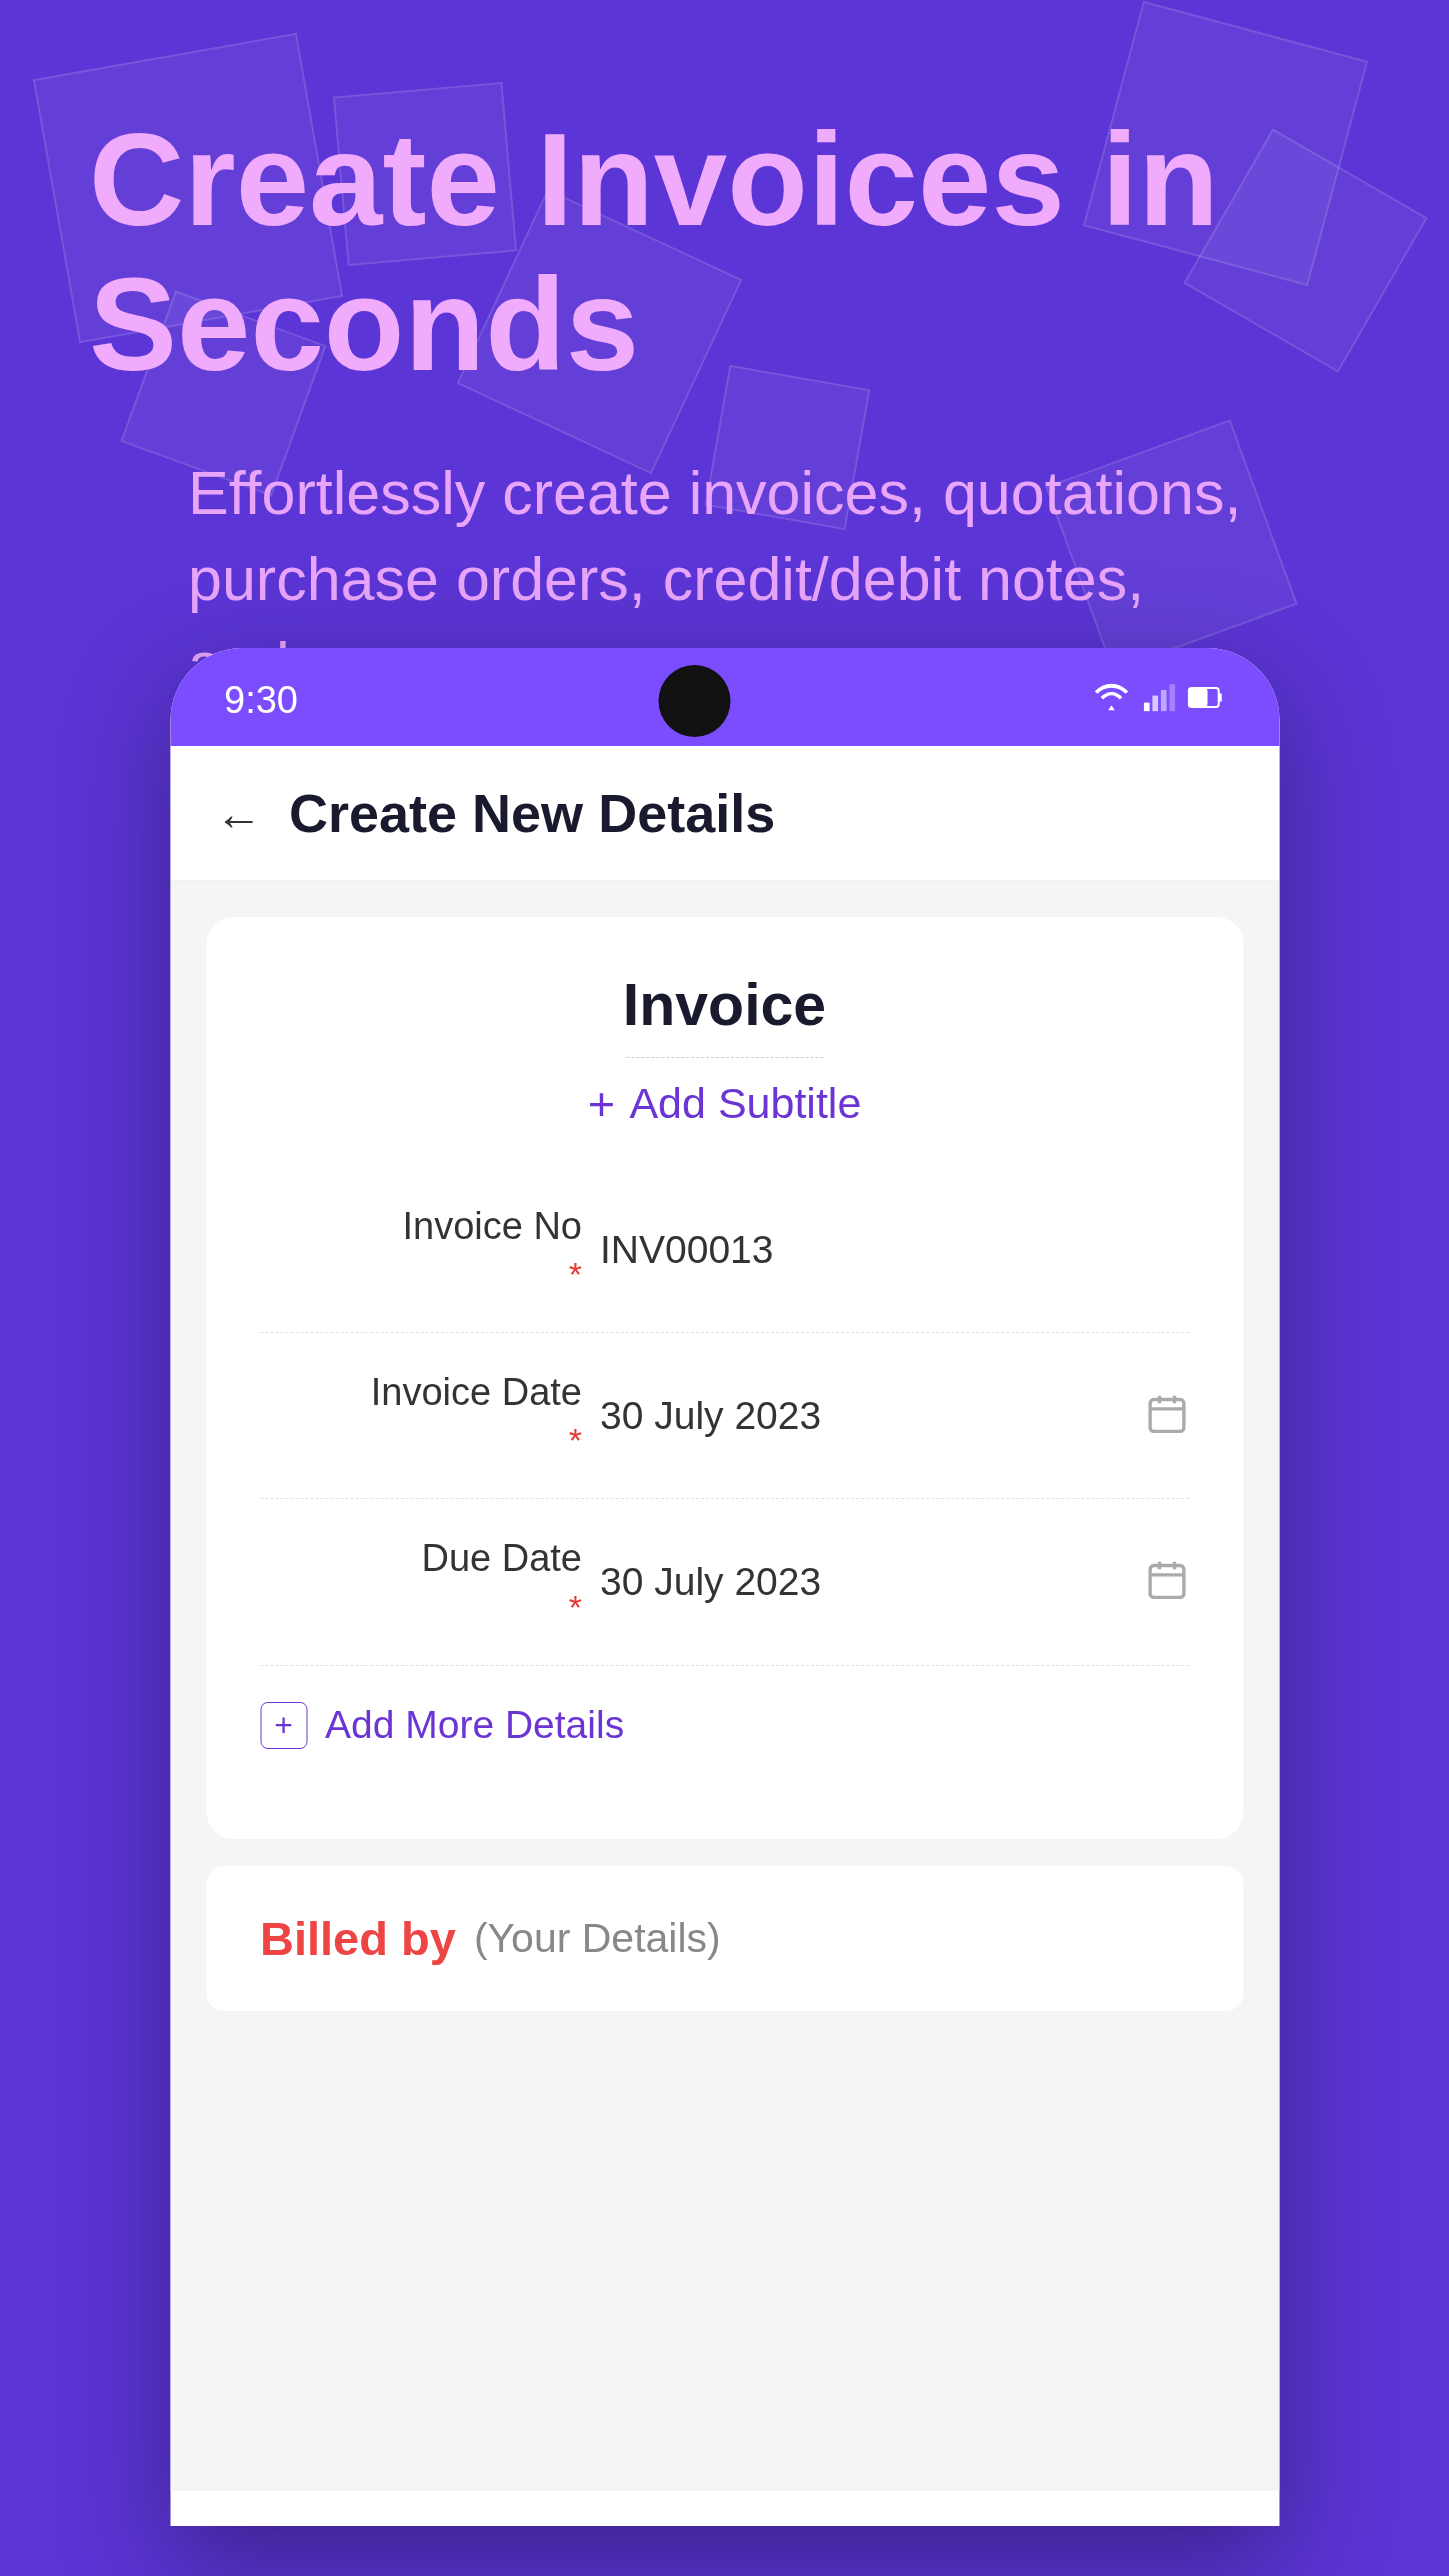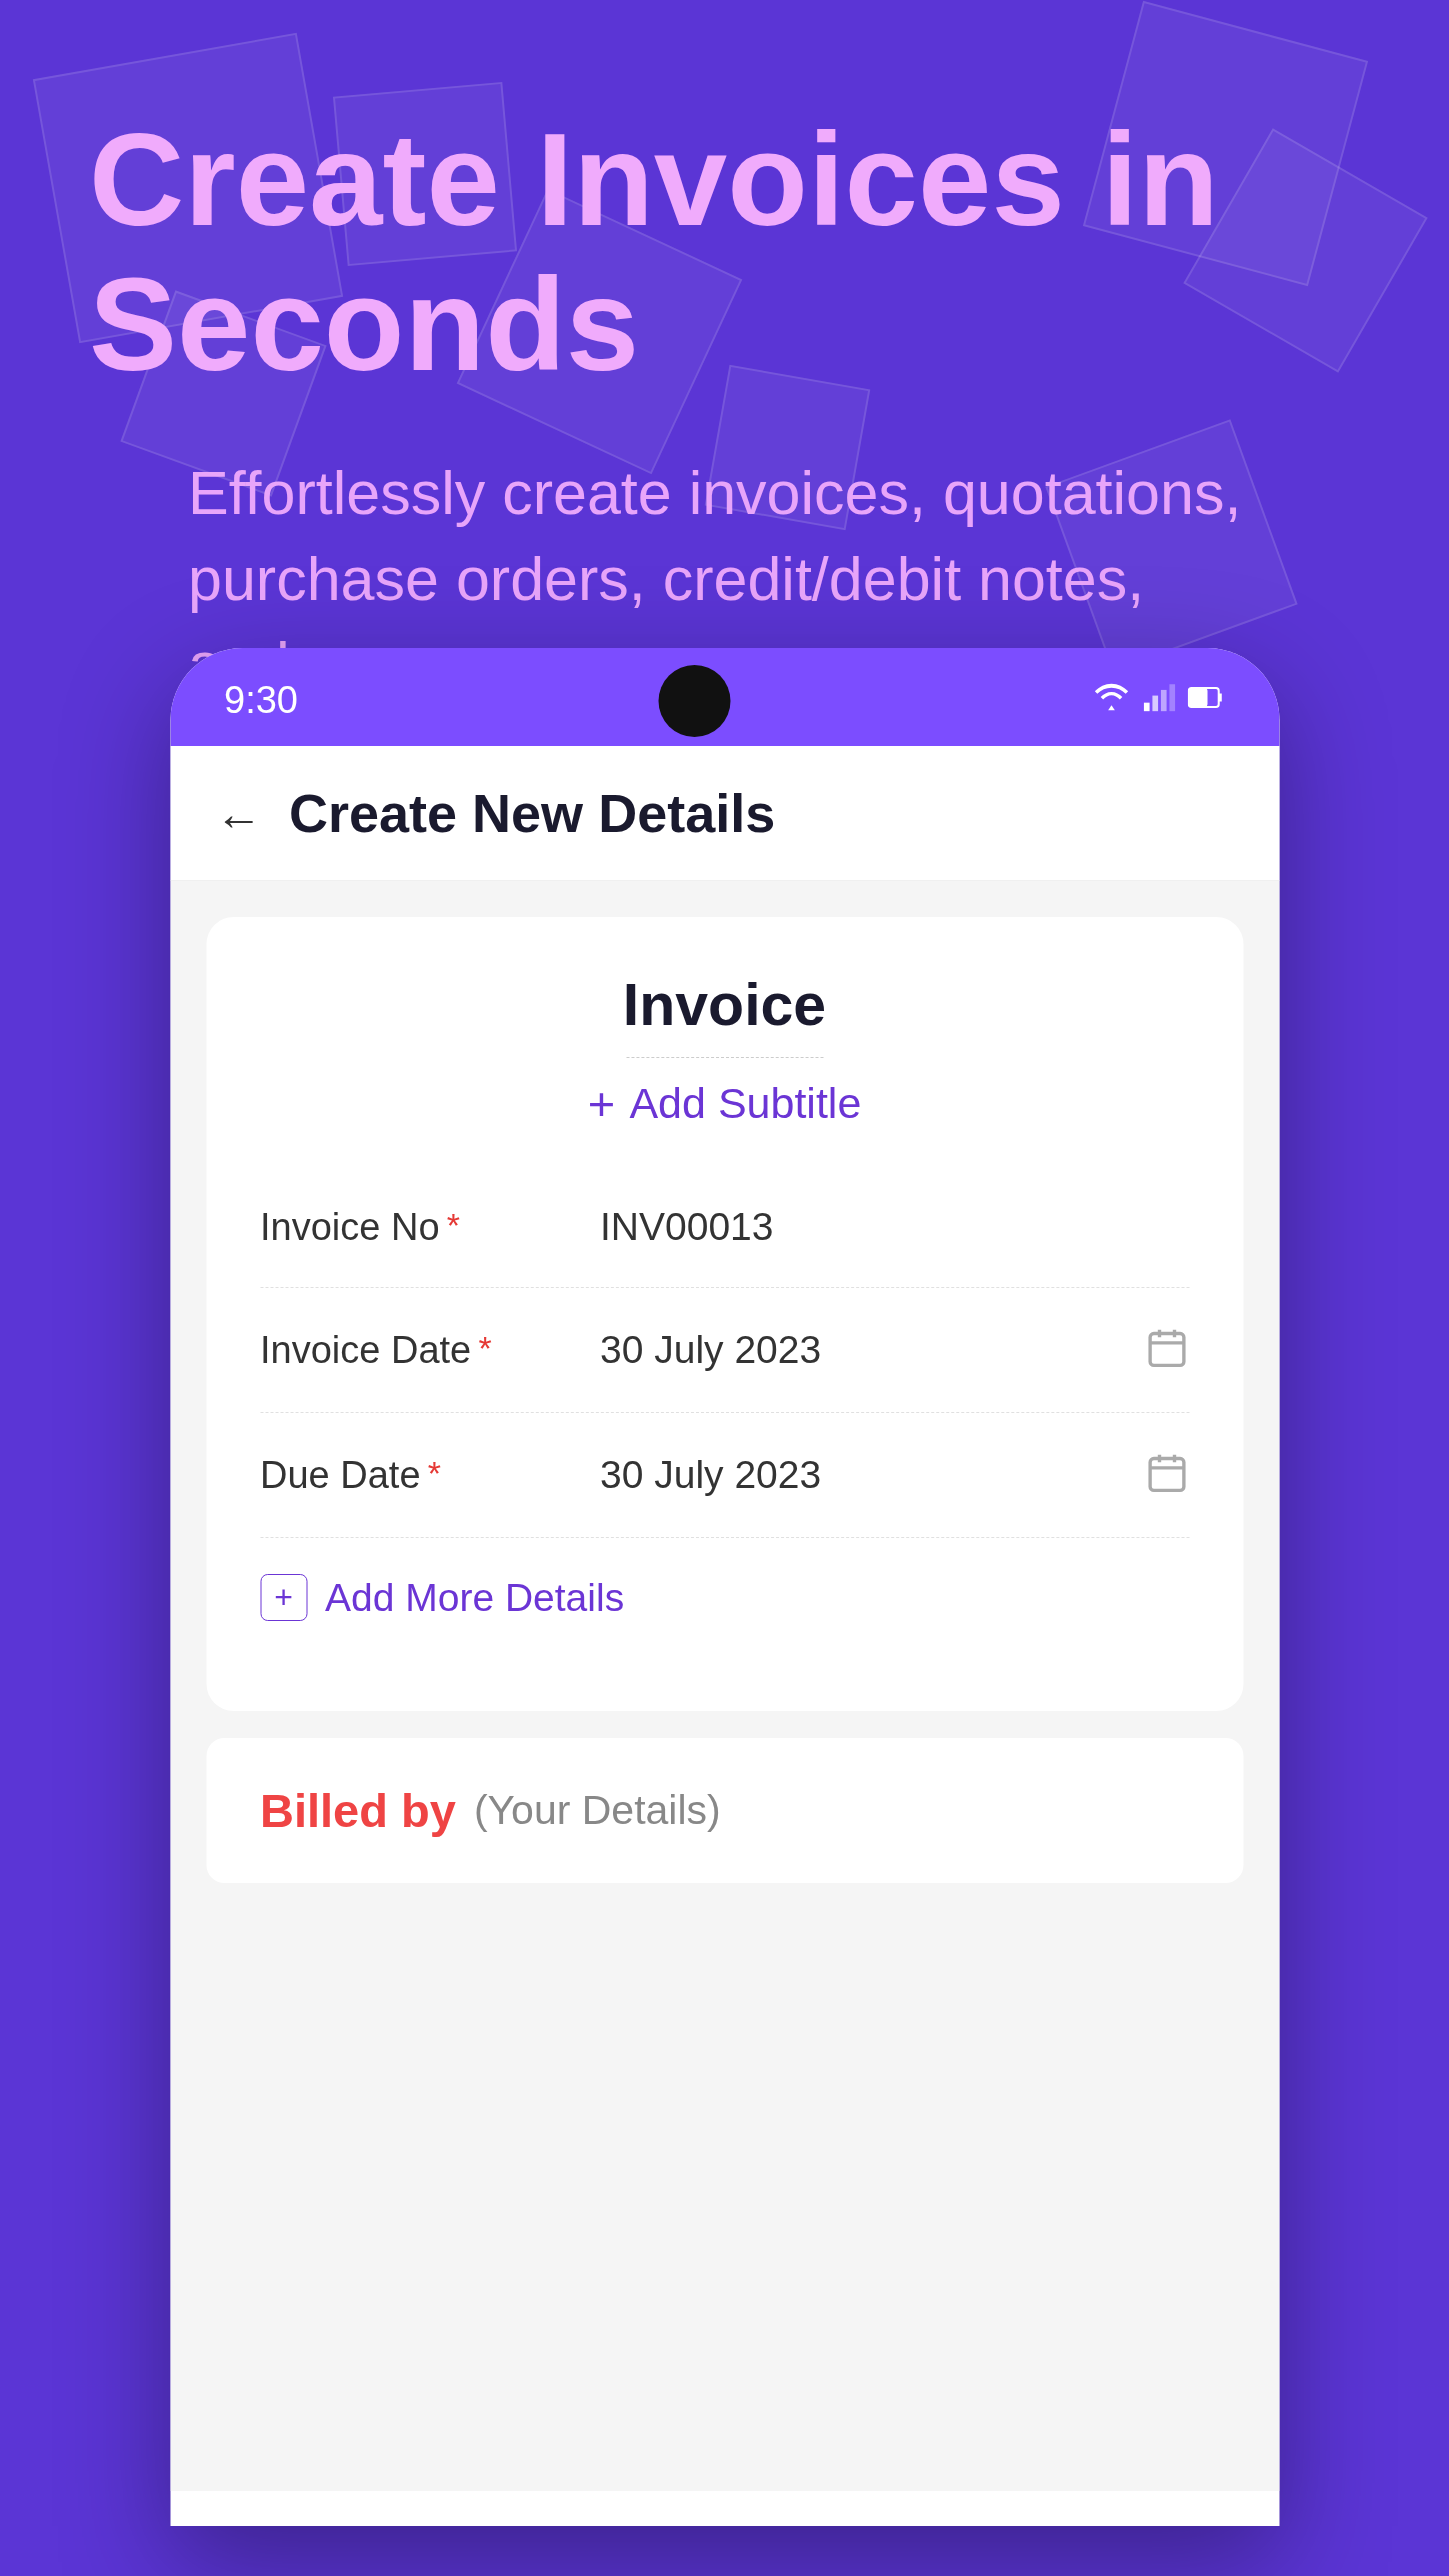--- a/index.html
+++ b/index.html
@@ -218,22 +218,23 @@
       padding: 38px 0;
       border-bottom: 1.3px dashed #e0e0e0;
     }
 
     .field-label {
       font-size: 38px;
       color: #333;
       font-weight: 500;
       min-width: 322px;
       display: flex;
-      align-items: flex-start;
+      align-items: flex-end;
       gap: 7.2px;
+      flex-direction: column;
     }
 
     .required-star {
       color: #e53935;
       font-size: 34px;
     }
 
     .field-value {
       flex: 1;
       font-size: 39px;

